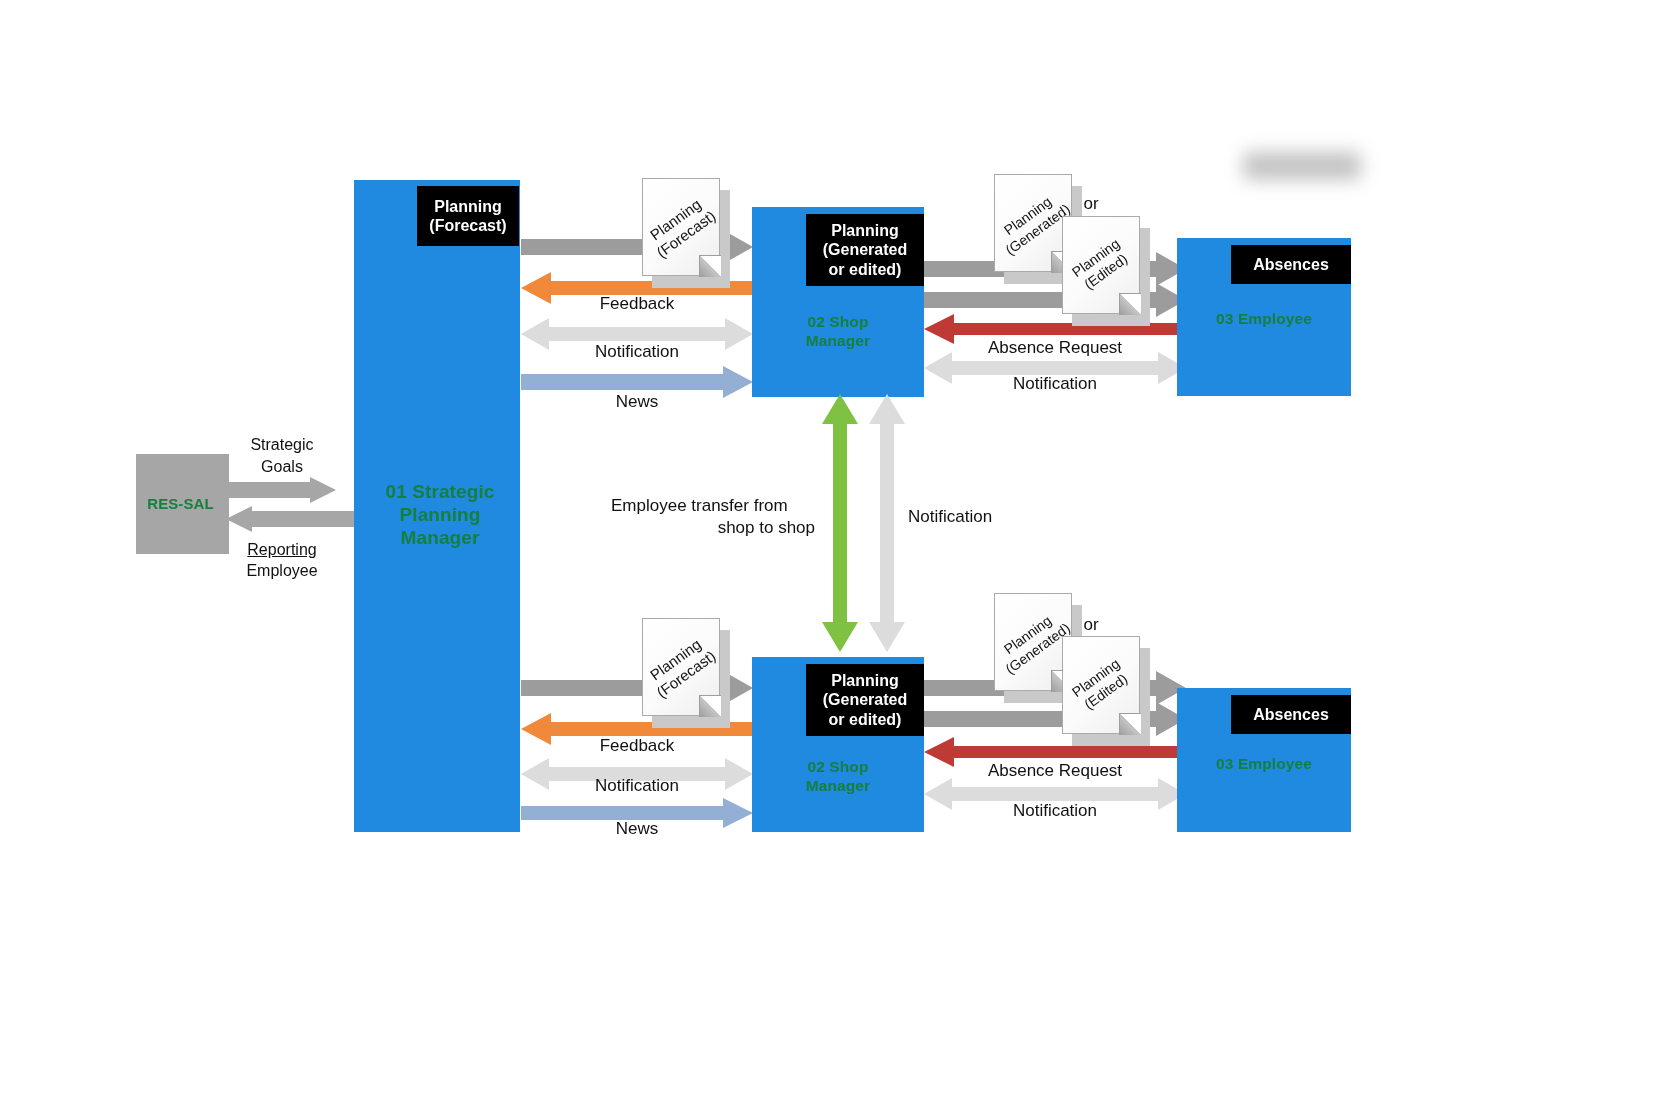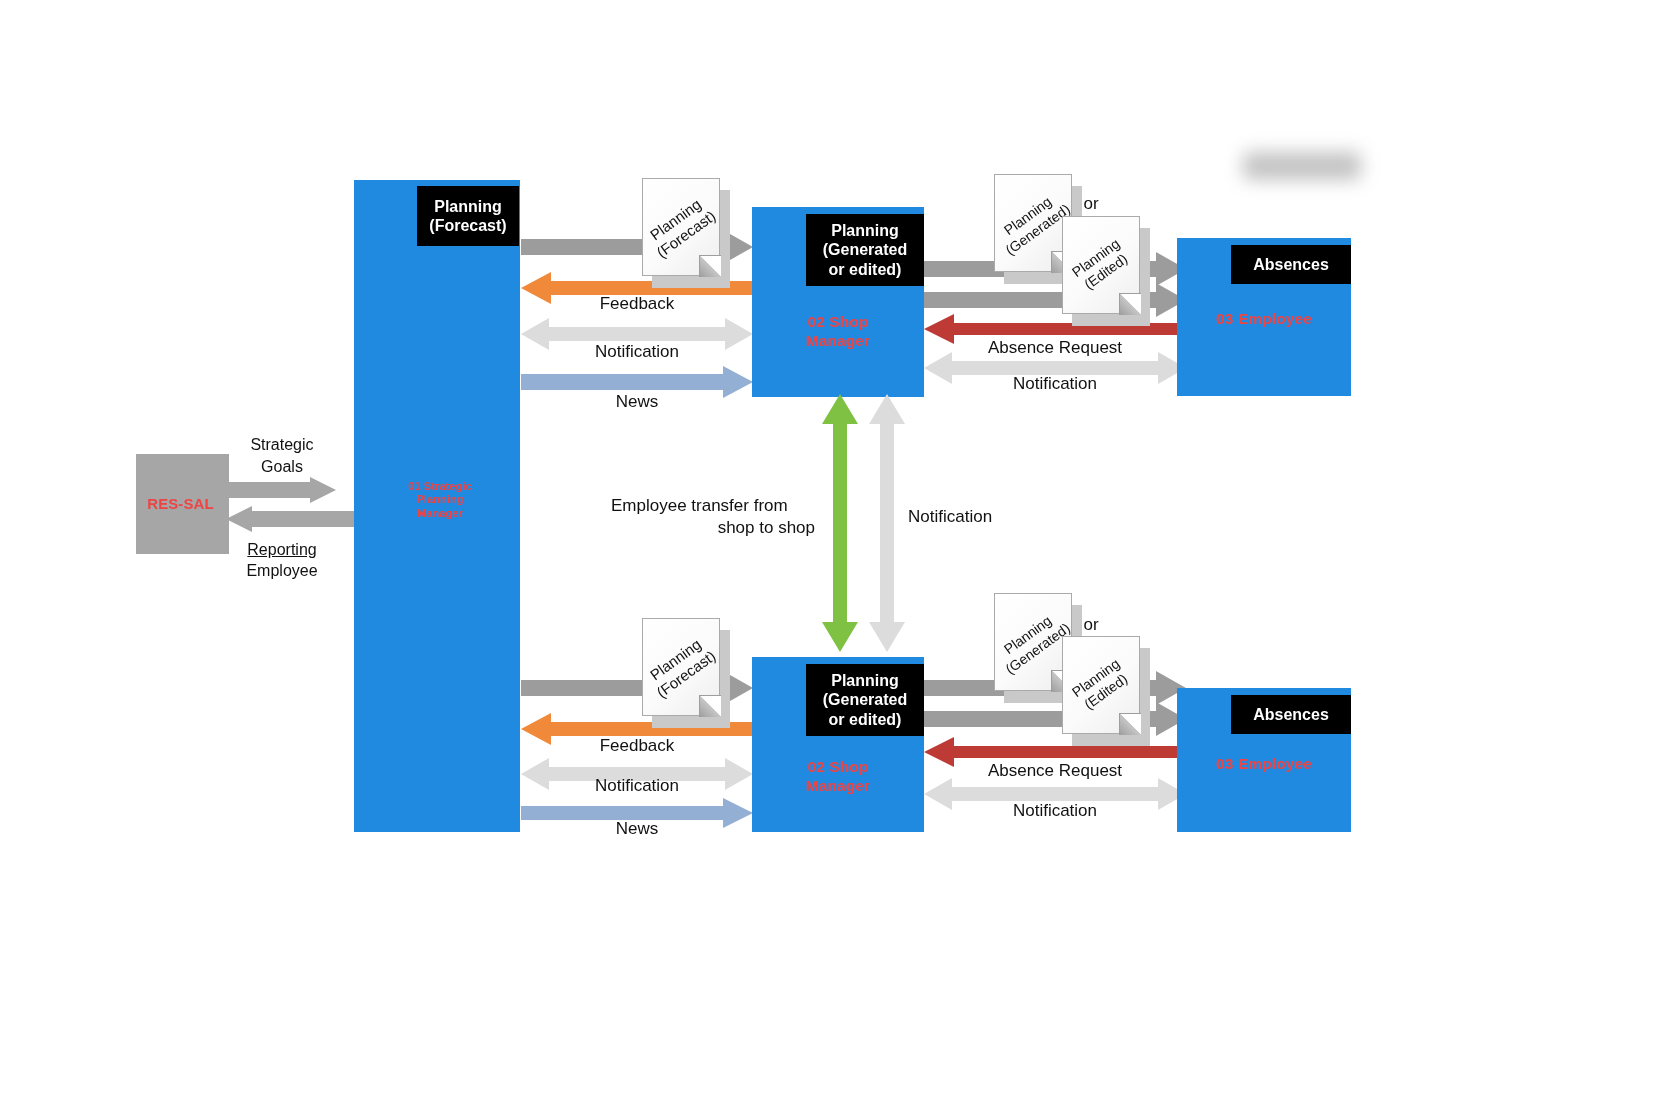--- a/index.html
+++ b/index.html
@@ -6,21 +6,21 @@
   body{width:1680px;height:1120px;font-family:"Liberation Sans",sans-serif;overflow:hidden;}
   #canvas{position:relative;width:1680px;height:1120px;background:#fff;}
 
   .abs{position:absolute;}
 
   
   .blueblock{background:#2089E0;}
   .grayblock{background:#A6A6A6;}
 
   .blocklabel{
-    position:absolute;color:#ef4444;font-weight:bold;text-align:center;
+    position:absolute;color:#15803d;font-weight:bold;text-align:center;
     line-height:1.22;letter-spacing:.1px;
   }
 
   .blacktag{
     position:absolute;background:#000000;color:#ffffff;font-weight:bold;
     display:flex;align-items:center;justify-content:center;text-align:center;
     line-height:1.2;
   }
 
   
@@ -74,21 +74,21 @@
   <div class="arrlabel multi" style="left:226px;top:435px;width:112px;font-size:16px;">Strategic</div>
   <div class="arrlabel multi" style="left:226px;top:457px;width:112px;font-size:16px;">Goals</div>
 
   <svg class="abs" style="left:226px;top:506px;width:146px;height:26px;" viewBox="0 0 146 26">
     <path d="M146,5 L26,5 L26,0 L0,13 L26,26 L26,21 L146,21 Z" fill="#A6A6A6"></path>
   </svg>
   <div class="arrlabel multi" style="left:224px;top:540px;width:116px;font-size:16px;text-decoration:underline;">Reporting</div>
   <div class="arrlabel multi" style="left:224px;top:561px;width:116px;font-size:16px;">Employee</div>
 
   <div class="abs blueblock" style="left:354px;top:180px;width:166px;height:652px;"></div>
-  <div class="blocklabel" style="left:354px;top:480px;width:172px;font-size:11px;">
+  <div class="blocklabel" style="left:354px;top:480px;width:172px;font-size:19px;">
     <div>01 Strategic</div>
     <div>Planning</div>
     <div>Manager</div>
   </div>
 
   <div class="blacktag" style="left:417px;top:186px;width:102px;height:60px;font-size:16px;">
     <div>
       <div>Planning</div>
       <div>(Forecast)</div>
     </div>

